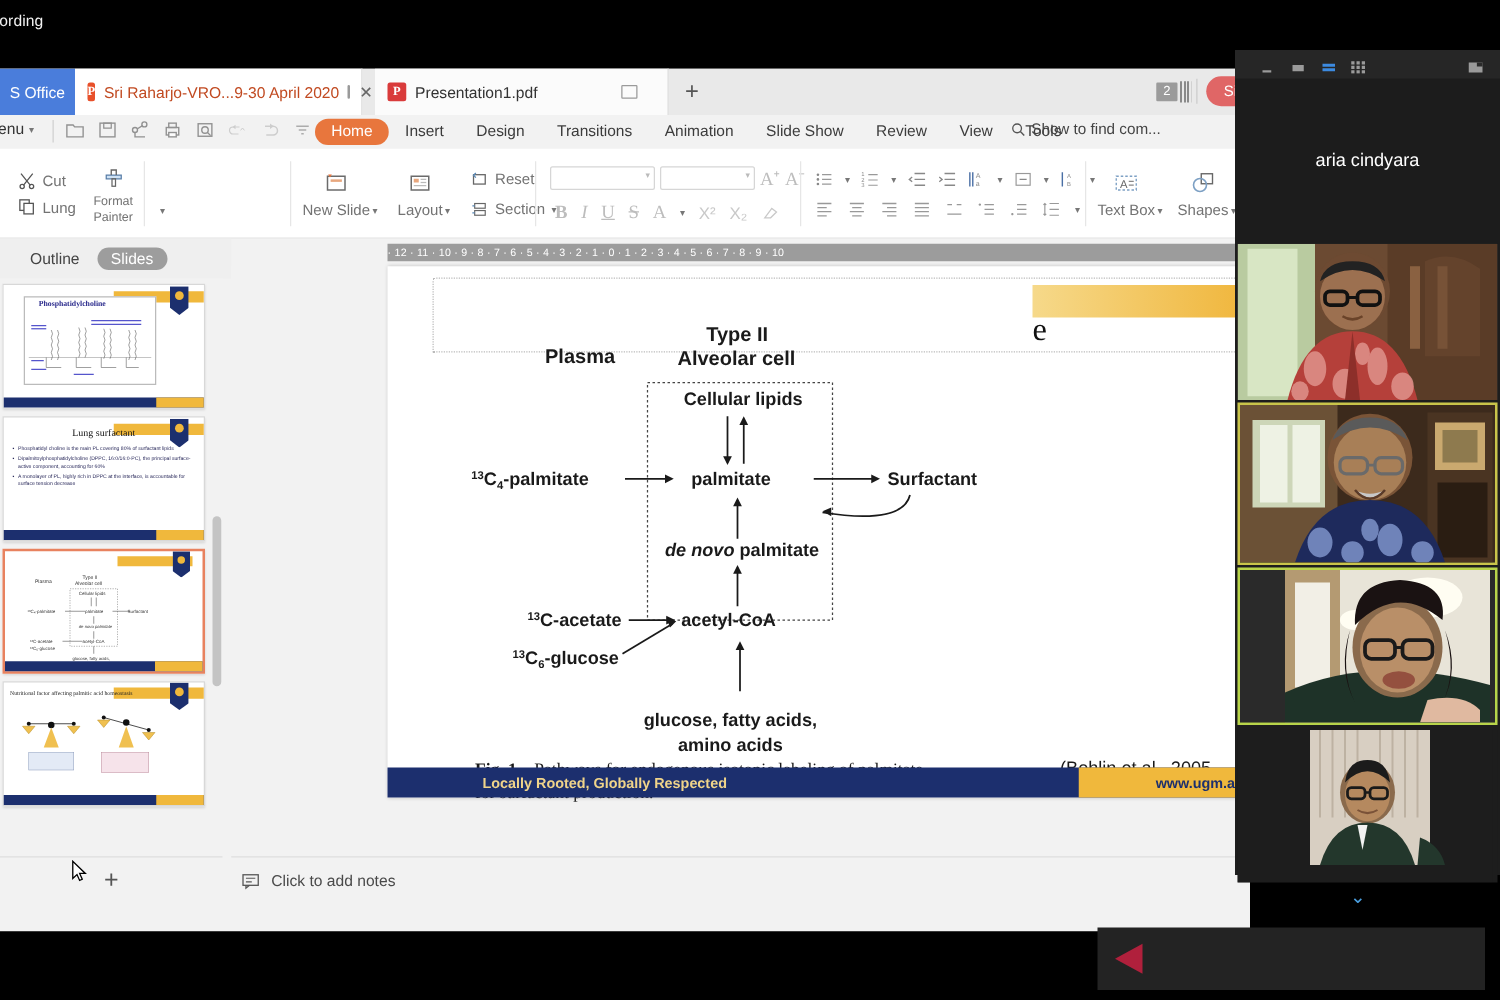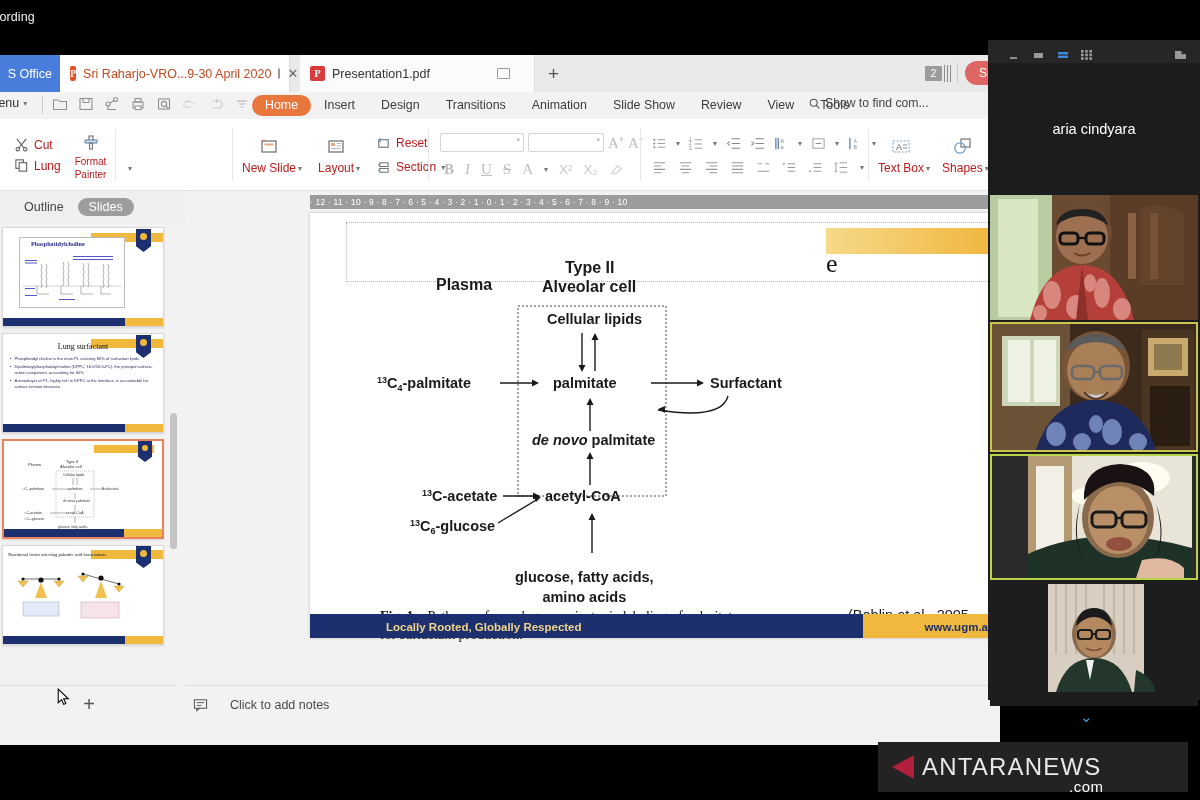--- a/index.html
+++ b/index.html
@@ -71,21 +71,21 @@
   .rib-div { position:absolute; left:42px; top:4px; width:1px; height:18px; background:#cfcfcf; }
   .ribtabs { position:absolute; left:252px; top:0; height:27px; display:flex; align-items:center; gap:0; }
   .ribtab { font-size:12.4px; color:#3c3c3c; padding:0 13px; line-height:27px; white-space:nowrap; }
   .ribtab.active { background:#e8763d; color:#fff; border-radius:13px; height:21px; line-height:21px; padding:0 13px; }
   .findbox { position:absolute; left:808px; top:4px; display:flex; align-items:center; gap:4px; font-size:12.2px; color:#444; }
 
   
   .ribbon { position:relative; height:72px; background:#fff; border-bottom:1px solid #e2e2e2; }
   .grp { position:absolute; top:0; height:72px; display:flex; align-items:center; }
   .sep { position:absolute; top:10px; width:1px; height:52px; background:#e6e6e6; }
-  .lbl { font-size:12px; color:#b91c1c; white-space:nowrap; }
+  .lbl { font-size:12px; color:#737373; white-space:nowrap; }
   .lbl.sm { font-size:10px; }
   .stackcell { display:flex; flex-direction:column; align-items:center; justify-content:center; gap:2px; }
   .rowcell { display:flex; align-items:center; gap:5px; }
   .bigicn { width:24px; height:24px; }
   .smicn { width:15px; height:15px; }
 
   .fontbox { width:84px; height:19px; border:1px solid #d6d6d6; background:#fff; border-radius:2px; position:relative;}
   .fontbox.sz { width:76px; }
   .fontbox::after { content:"▾"; position:absolute; right:3px; top:2px; font-size:7px; color:#bbb;}
   .fmtglyph { font-size:15px; color:#bdbdbd; font-family:"Liberation Serif",serif; }
@@ -108,21 +108,21 @@
 
   .ruler { position:absolute; left:310px; top:4px; width:690px; height:14px;
      background:#9c9c9c; color:#fff; font-size:8.5px; display:flex; align-items:center;
      letter-spacing:.2px; padding-left:0; overflow:hidden; white-space:nowrap; }
 
   .stage { position:absolute; left:185px; top:22px; width:815px; height:450px; background:#f2f2f2; }
   .slide { position:absolute; left:125px; top:206px; width:688px; height:425px; background:#fff;
      box-shadow:0 0 3px rgba(0,0,0,.2); }
 
   .notes { position:absolute; left:185px; top:494px; width:815px; height:38px; background:#f2f2f2;
-     border-top:1px solid #dedede; display:flex; align-items:center; gap:22px; padding-left:8px; }
+     border-top:1px solid #dedede; display:flex; align-items:center; gap:9px; padding-left:8px; }
   .notes-txt { font-size:12.5px; color:#4a4a4a; }
 
   
   .status { position:relative; height:38px; background:#fafafa; border-top:1px solid #e0e0e0;
      display:flex; align-items:center; }
   .st-left { position:absolute; left:-12px; display:flex; align-items:center; gap:0; }
   .st-cell { font-size:11.5px; color:#555; padding:0 12px; border-right:1px solid #dcdcdc; line-height:20px; }
   .st-right { position:absolute; left:800px; display:flex; align-items:center; gap:9px; }
   .viewbtn { width:22px; height:20px; display:flex; align-items:center; justify-content:center; }
   .viewbtn.sel { background:#dedede; border-radius:2px; }
@@ -893,19 +893,15 @@
         <path d="M96 76 l8 0 l-4 20z" fill="#f2f2f2"></path>
         <path d="M146 86 q16 6 20 22 l-22 0z" fill="#23372c"></path>
       </svg>
     </div>
 
     <div class="vcaret">⌄</div>
   </div>
 
   <div class="wm">
     <div class="wm-tri"></div>
-    <div class="wm-txt">
-      <span>ANTARANEWS</span>
-      <span class="wm-dot">.com</span>
-    </div>
   </div>
 
 </div>
 
 </body></html>

